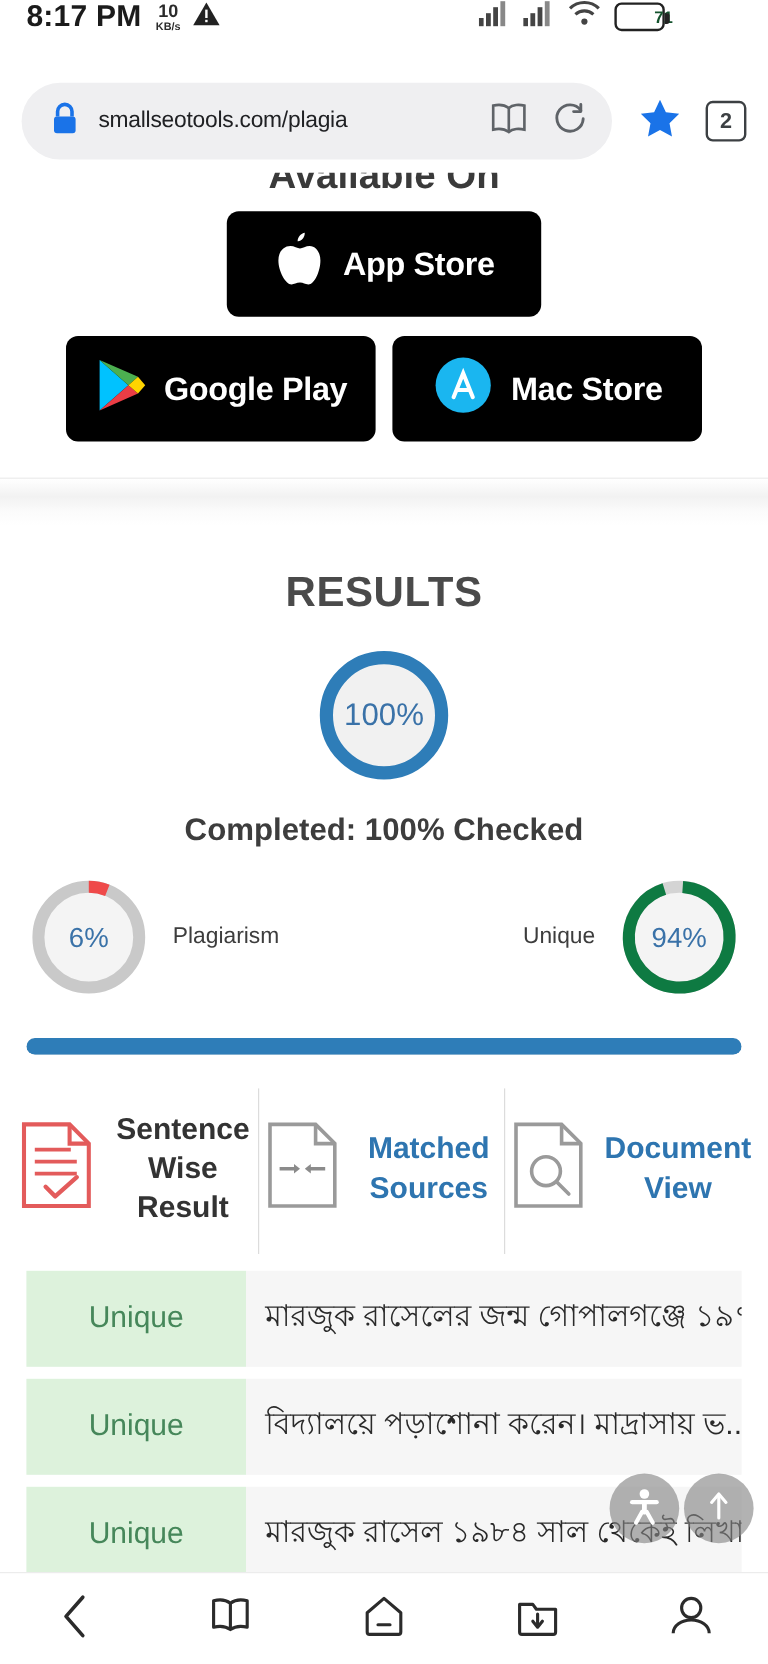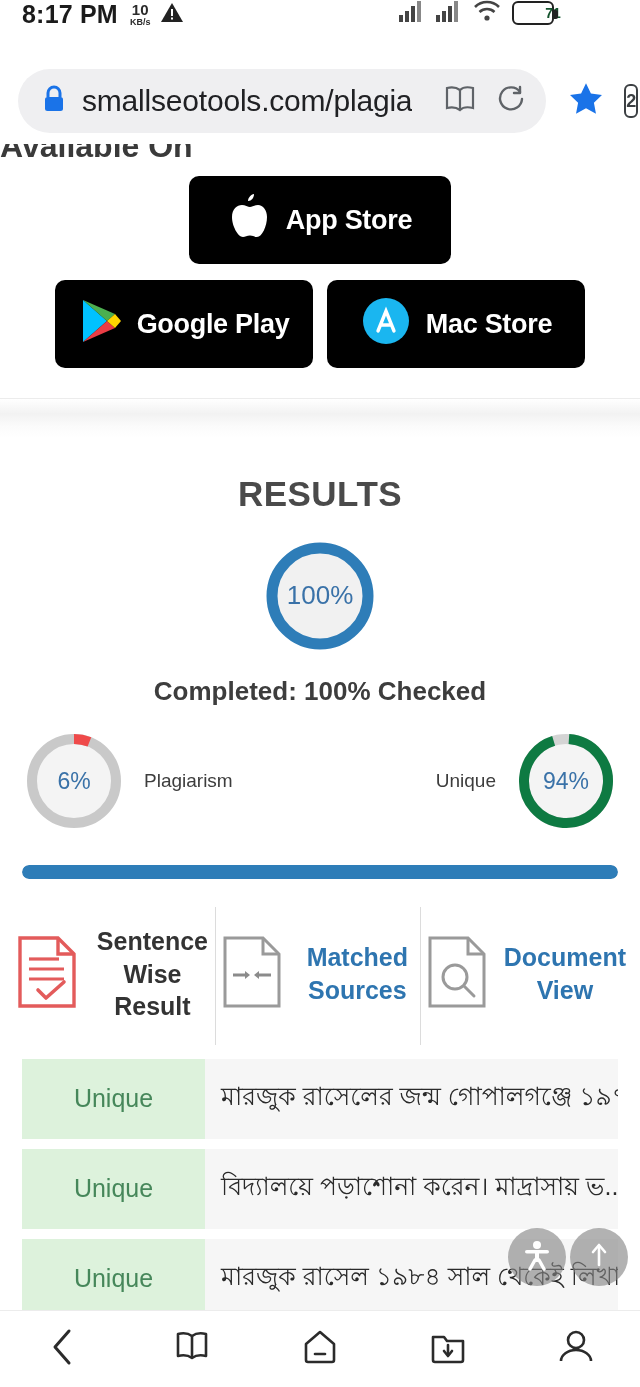--- a/index.html
+++ b/index.html
@@ -36,35 +36,35 @@
   
   .urlbar-wrap {
     position:absolute; top:58px; left:0; width:640px; height:86px;
     display:flex; align-items:center; padding: 0 18px; background:#fff;
   }
   .urlbar {
     flex: 1; height: 64px; background:#efeff1; border-radius: 34px;
     display:flex; align-items:center; padding: 0 20px 0 24px; gap: 16px;
   }
   .url-text {
-    font-size: 30px; color:#202124; white-space:nowrap; overflow:hidden;
+    font-size: 19px; color:#202124; white-space:nowrap; overflow:hidden;
     flex:1; letter-spacing: -.2px;
   }
   .urlbar-actions { display:flex; align-items:center; gap: 20px; padding-left: 16px; }
   .tabcount {
     width: 34px; height: 34px; border: 2.6px solid #3c4043; border-radius: 6px;
     display:flex; align-items:center; justify-content:center;
     font-size: 18px; font-weight: 600; color:#3c4043;
   }
 
   
   .page { position:absolute; top:144px; left:0; width:640px; bottom:77px; overflow:hidden; background:#fff; }
 
   .avail-title {
-    font-size: 32px; font-weight: 700; color:#3a3a3a;
+    text-align:center; font-size: 32px; font-weight: 700; color:#3a3a3a;
     margin-top: -16px; height: 34px; overflow:hidden;
   }
   .store-row { display:flex; justify-content:center; gap: 14px; margin-top: 16px; }
   .store-badge {
     background:#000; border-radius: 10px; height: 88px; width: 258px;
     display:flex; align-items:center; justify-content:center; gap: 14px;
     color:#fff; font-size: 27px; font-weight: 700; letter-spacing:-.3px;
   }
   .store-badge.single { width: 262px; }
   .store-row.second { margin-top: 14px; }

